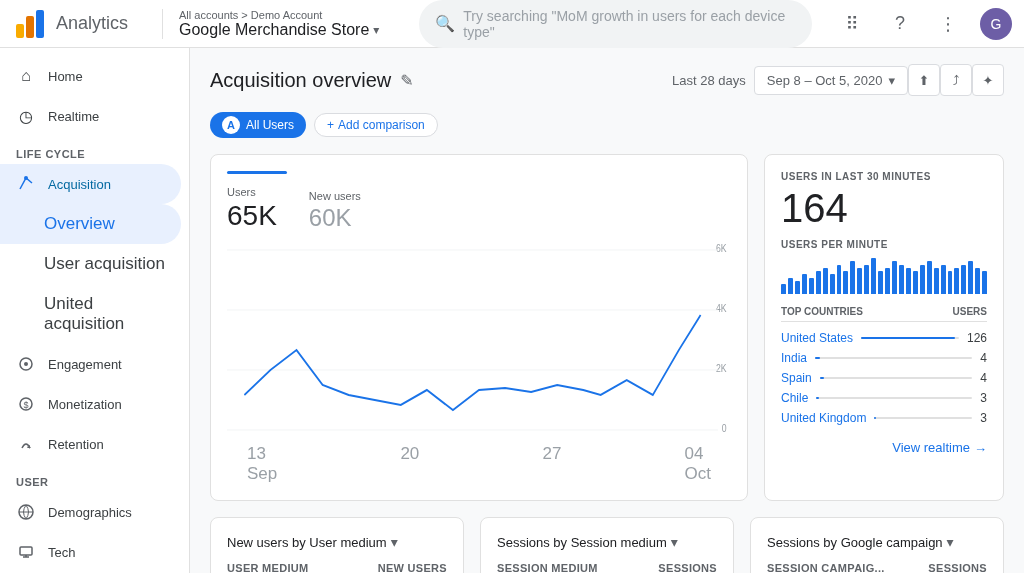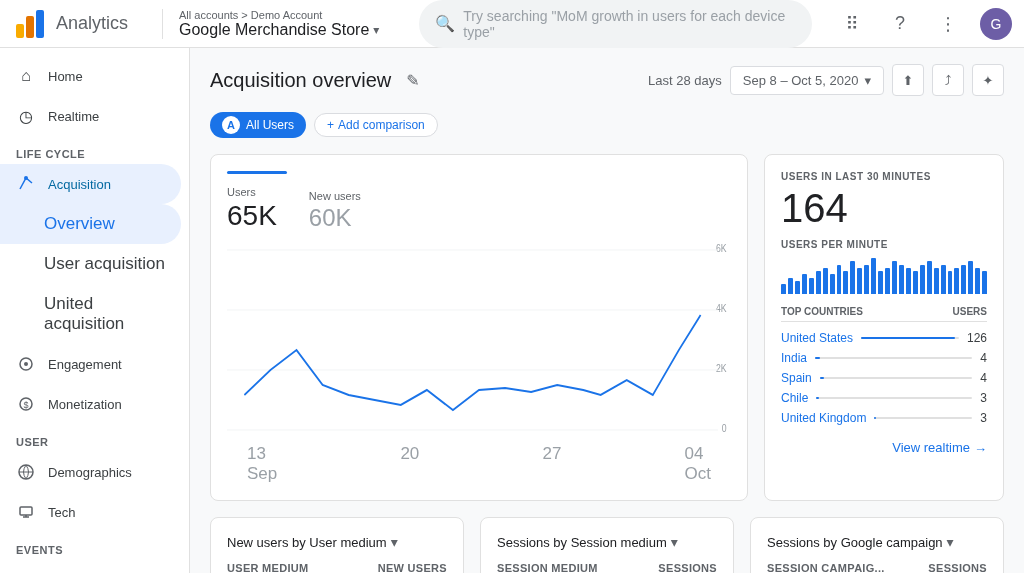--- a/index.html
+++ b/index.html
@@ -30,22 +30,22 @@
     .sidebar-item.sub { padding-left: 44px; font-size: 17px; }
     .sidebar-item.sub.active { background: #e8f0fe; color: #1a73e8; font-weight: 500; }
     .sidebar-section { font-size: 11px; font-weight: 600; color: #5f6368; padding: 12px 16px 4px; letter-spacing: 0.5px; text-transform: uppercase; }
     .sidebar-icon { width: 20px; height: 20px; display: flex; align-items: center; justify-content: center; font-size: 16px; }
 
     
     .content { flex: 1; overflow-y: auto; padding: 16px 20px; background: #f8f9fa; }
 
     
     .page-header { display: flex; align-items: center; justify-content: space-between; margin-bottom: 16px; }
-    .page-title { font-size: 20px; font-weight: 400; color: #202124; display: flex; align-items: center; gap: 15px; }
-    .page-header-actions { display: flex; align-items: center; gap: 8px; }
+    .page-title { font-size: 20px; font-weight: 400; color: #202124; display: flex; align-items: center; gap: 9px; }
+    .page-header-actions { display: flex; align-items: center; }
     .date-range { display: flex; align-items: center; gap: 8px; font-size: 13px; color: #5f6368; }
     .date-badge { background: #fff; border: 1px solid #dadce0; border-radius: 4px; padding: 6px 12px; cursor: pointer; display: flex; align-items: center; gap: 6px; }
     .header-icon-btn { width: 32px; height: 32px; border: 1px solid #dadce0; border-radius: 4px; display: flex; align-items: center; justify-content: center; cursor: pointer; color: #5f6368; background: #fff; }
 
     
     .segment-row { display: flex; align-items: center; gap: 8px; margin-bottom: 16px; }
     .segment-badge { display: flex; align-items: center; gap: 6px; background: #1a73e8; color: white; border-radius: 20px; padding: 4px 12px; font-size: 12px; cursor: pointer; }
     .segment-badge .seg-letter { width: 18px; height: 18px; background: #fff; color: #1a73e8; border-radius: 50%; display: flex; align-items: center; justify-content: center; font-size: 11px; font-weight: 700; }
     .add-comparison { display: flex; align-items: center; gap: 4px; border: 1px solid #dadce0; border-radius: 20px; padding: 4px 12px; font-size: 12px; color: #1a73e8; cursor: pointer; background: #fff; }
 
@@ -171,20 +171,29 @@
     </div>
     <div class="sidebar-item">
       <span class="sidebar-icon">
         <svg width="16" height="16" viewBox="0 0 16 16">
             <circle cx="8" cy="8" r="6" stroke="#5f6368" stroke-width="1.5" fill="none"></circle>
             <text x="5.5" y="12" font-size="9" fill="#5f6368">$</text>
           </svg>
       </span>
       <span>Monetization</span>
     </div>
+    <div class="sidebar-item">
+      <span class="sidebar-icon">
+        <svg width="16" height="16" viewBox="0 0 16 16">
+            <path d="M4 12 Q8 4 12 12" stroke="#5f6368" stroke-width="1.5" fill="none"></path>
+            <path d="M11 9 L12 12 L9 11" stroke="#5f6368" stroke-width="1" fill="none"></path>
+          </svg>
+      </span>
+      <span>Retention</span>
+    </div>
 
     <div class="sidebar-section">USER</div>
     <div class="sidebar-item">
       <span class="sidebar-icon">
         <svg width="16" height="16" viewBox="0 0 16 16">
             <circle cx="8" cy="8" r="7" stroke="#5f6368" stroke-width="1.5" fill="none"></circle>
             <line x1="1" y1="8" x2="15" y2="8" stroke="#5f6368" stroke-width="1"></line>
             <path d="M8 1 Q13 8 8 15 Q3 8 8 1" stroke="#5f6368" stroke-width="1" fill="none"></path>
           </svg>
       </span>

